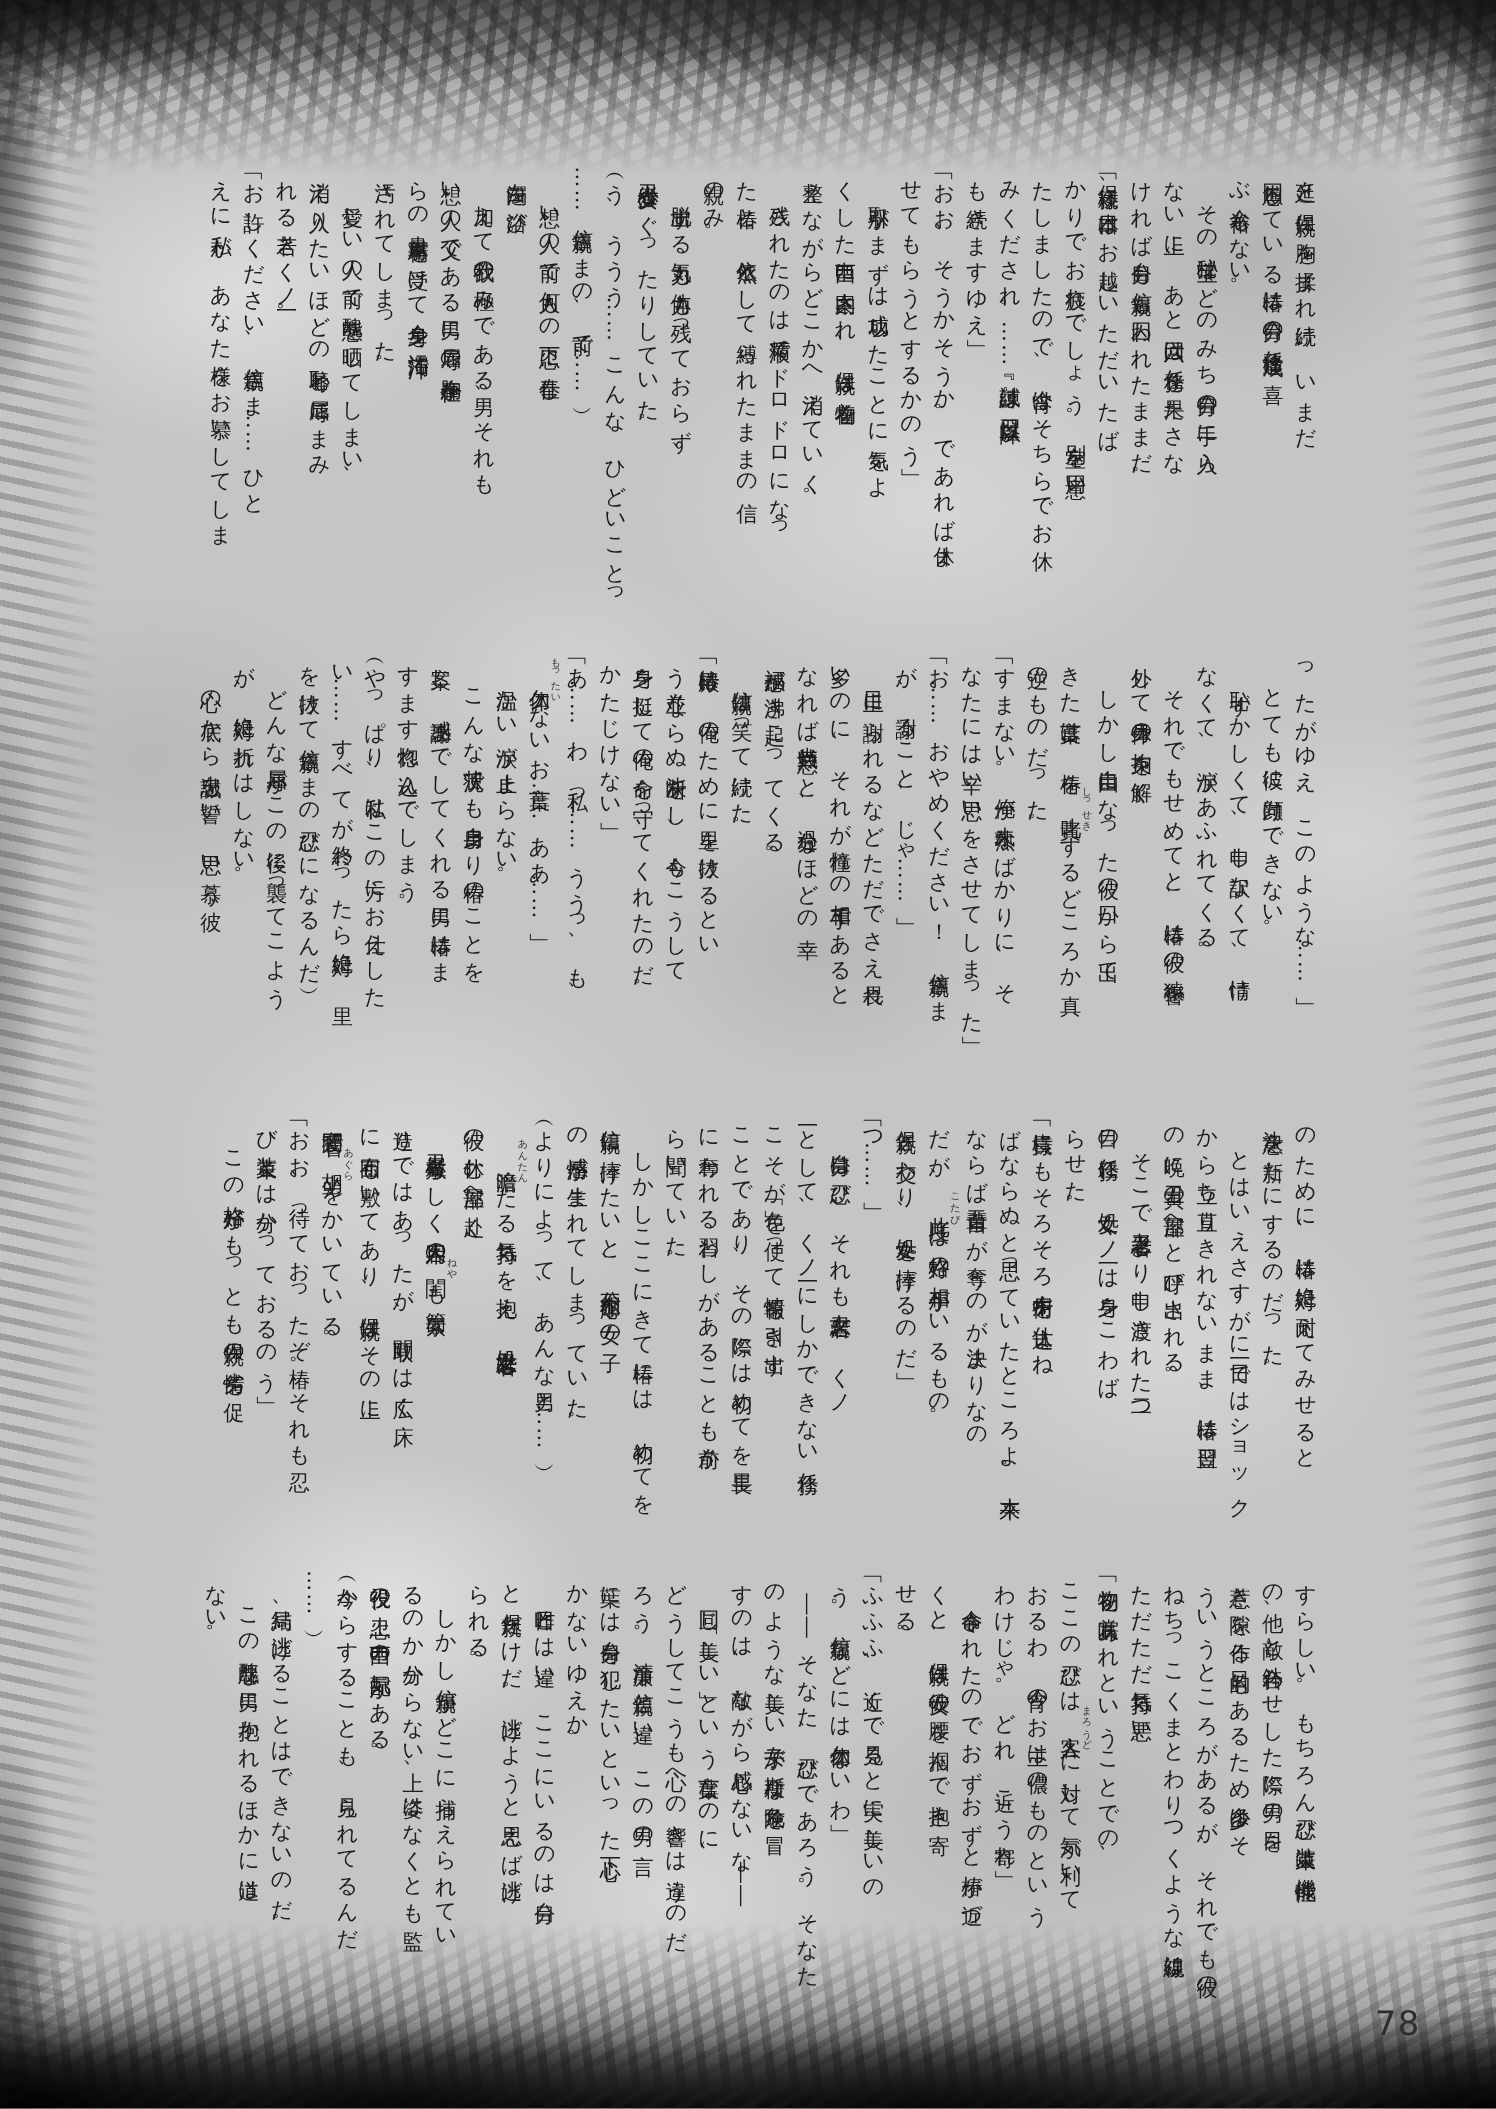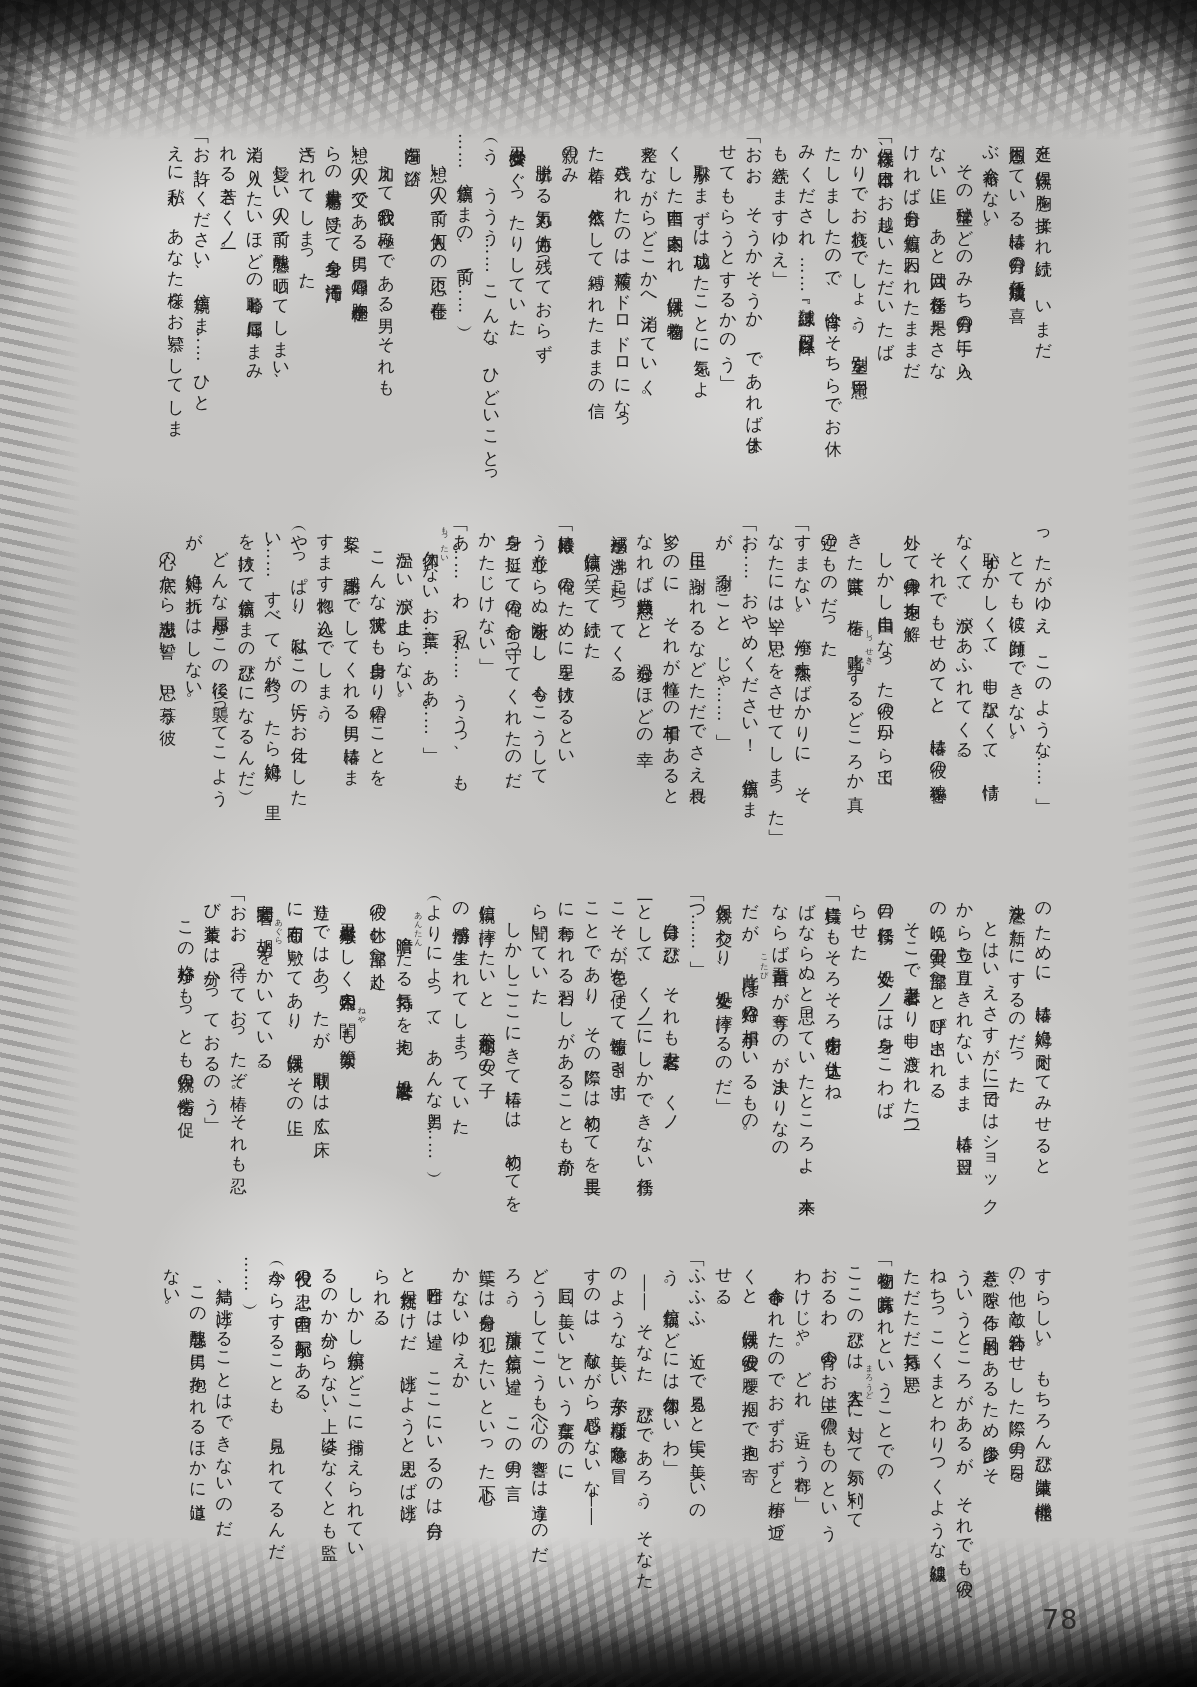--- a/index.html
+++ b/index.html
@@ -84,21 +84,21 @@
     text-align:left;
   }
   .band-1{top:133px;height:360px;}
   .band-2{top:521px;height:336px;}
   .band-3{top:891px;height:336px;}
   .band-4{top:1256px;height:338px;}
   .col{margin:0;padding:0;}
   ruby{ruby-align:center;}
   rt{font-size:8px;letter-spacing:0;opacity:.9;}
   .page-number{
-    position:absolute;z-index:2;left:1042px;top:1604px;
+    position:absolute;z-index:2;left:1100px;top:1604px;
     font-family:"DejaVu Sans","Liberation Sans",sans-serif;
     font-size:27px;color:#2e2d2c;letter-spacing:1px;
   }
 </style>
 </head>
 <body>
 
 <div class="mottle"></div>
 <div class="edge edge-top"></div>
 <div class="edge edge-left"></div>

